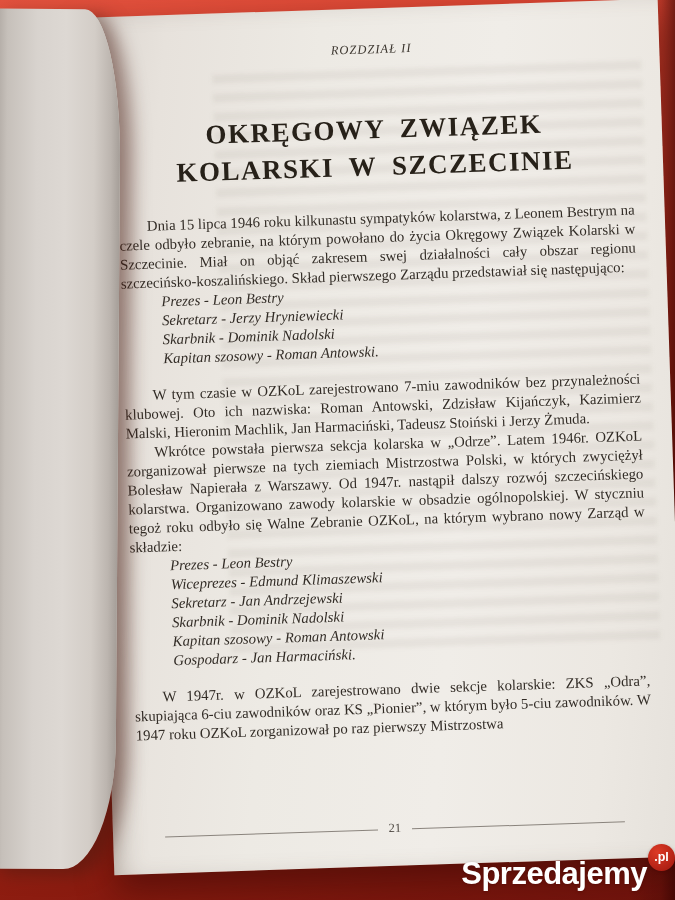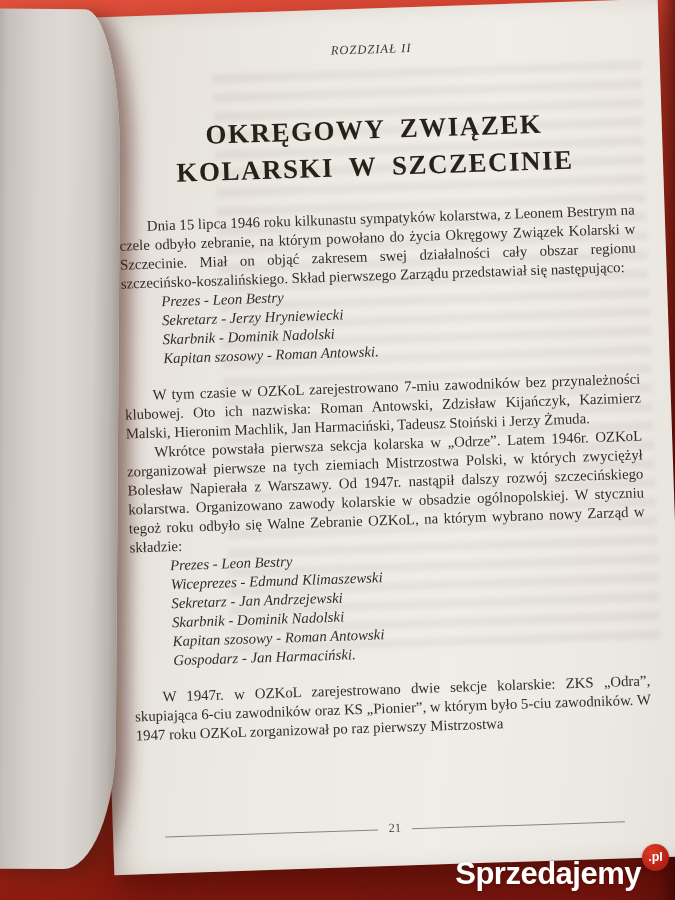--- a/index.html
+++ b/index.html
@@ -50,21 +50,21 @@
   .board-list{font-style:italic;padding-left:40px;}
   .board-list div{line-height:19px;}
   .page-footer{
     position:absolute;left:26px;right:30px;top:780px;z-index:1;
     display:flex;align-items:center;color:#4a453f;font-size:12.5px;
   }
   .rule{flex:1;border-top:1px solid #8a847d;height:0;}
   .page-number{padding:0 11px;transform:translateY(-1px);}
   
   .watermark{
-    position:absolute;right:6px;bottom:8px;z-index:5;
+    position:absolute;right:0;bottom:8px;z-index:5;
     font-family:"Liberation Sans",sans-serif;font-weight:bold;color:#ffffff;
     font-size:31px;letter-spacing:-0.5px;
     text-shadow:0 1px 3px rgba(60,0,0,0.35);
     white-space:nowrap;
   }
   .tld-badge{
     display:inline-block;width:27px;height:27px;border-radius:50%;
     background:radial-gradient(circle at 35% 30%, #dd3a26, #ae1f13 75%);
     color:#fff;font-size:12.5px;font-weight:bold;line-height:27px;text-align:center;
     letter-spacing:0;vertical-align:top;position:relative;top:-12px;margin-left:1px;

